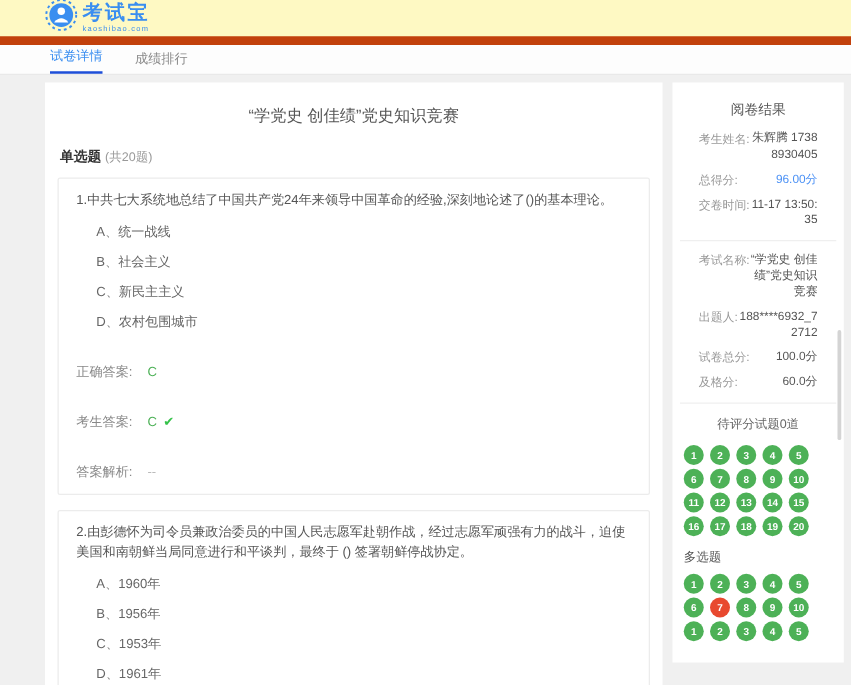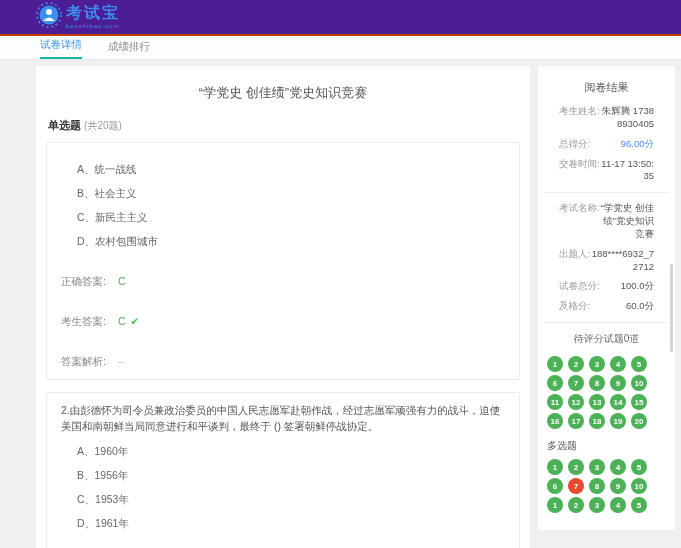--- a/index.html
+++ b/index.html
@@ -1,29 +1,29 @@
 <!DOCTYPE html>
 <html><head>
 <meta charset="utf-8">
 <style>
   * { margin:0; padding:0; box-sizing:border-box; }
   html,body { width:681px; height:548px; overflow:hidden; background:#f0f0f0;
     font-family:"Liberation Sans","DejaVu Sans",sans-serif; }
   
-  .topbar { height:36px; background:#4c1d95; border-bottom:2px solid #c2410c;
+  .topbar { height:36px; background:#fef9c3; border-bottom:7px solid #c2410c;
     display:flex; align-items:center; padding-left:36px; }
   .logo { display:flex; align-items:center; gap:4px; cursor:pointer; }
   .logo-text { display:flex; flex-direction:column; line-height:1; }
   .logo-title { font-size:16px; font-weight:bold; color:#3a8ef0; letter-spacing:2px; }
   .logo-sub { font-size:6px; color:#3a8ef0; letter-spacing:1px; margin-top:2px; }
   
   .tabbar { height:24px; background:#fdfdfd; border-bottom:1px solid #e9e9e9;
     display:flex; align-items:flex-end; gap:26px; padding-left:40px; }
   .tab { font-size:10.5px; color:#888; padding-bottom:5px; cursor:pointer; }
-  .tab.active { color:#3a8ef0; border-bottom:2px solid #14b8a6; }
+  .tab.active { color:#3a8ef0; border-bottom:2px solid #1d4ed8; }
   
   .content { display:flex; align-items:flex-start; gap:8px; padding:6px 6px 0 36px; }
   .main-card { width:494px; min-height:506px; background:#fff; padding:14px 10px; }
   .exam-title { text-align:center; font-size:13px; color:#555; margin:4px 0 16px; }
   .section-label { font-size:11px; font-weight:bold; color:#333; margin:0 2px 9px; }
   .section-count { font-weight:normal; color:#999; font-size:10px; }
   .question-card { border:1px solid #ececec; border-radius:2px; padding:10px 14px;
     margin-bottom:12px; font-size:10.5px; }
   .q-text { color:#555; line-height:1.5; }
   .q-option { color:#666; margin:10px 0 10px 16px; }
@@ -77,20 +77,21 @@
 
 <div class="content">
   <div class="main-card">
     <div class="exam-title">“学党史 创佳绩”党史知识竞赛</div>
     <div class="section-label">
       <span>单选题</span>
       <span class="section-count">(共20题)</span>
     </div>
     <div>
         <div class="question-card">
+          <div class="q-text">1.中共七大系统地总结了中国共产党24年来领导中国革命的经验,深刻地论述了()的基本理论。</div>
           <div class="q-option">A、统一战线</div>
           <div class="q-option">B、社会主义</div>
           <div class="q-option">C、新民主主义</div>
           <div class="q-option">D、农村包围城市</div>
           <div class="ans-row"><span>正确答案:</span><span class="ans-val">C</span></div>
           <div class="ans-row"><span>考生答案:</span><span class="ans-val">C</span><span class="check-icon">✔</span></div>
           <div class="ans-row"><span>答案解析:</span><span class="analysis-val">--</span></div>
         </div>
         <div class="question-card">
           <div class="q-text">2.由彭德怀为司令员兼政治委员的中国人民志愿军赴朝作战，经过志愿军顽强有力的战斗，迫使美国和南朝鲜当局同意进行和平谈判，最终于 () 签署朝鲜停战协定。</div>

